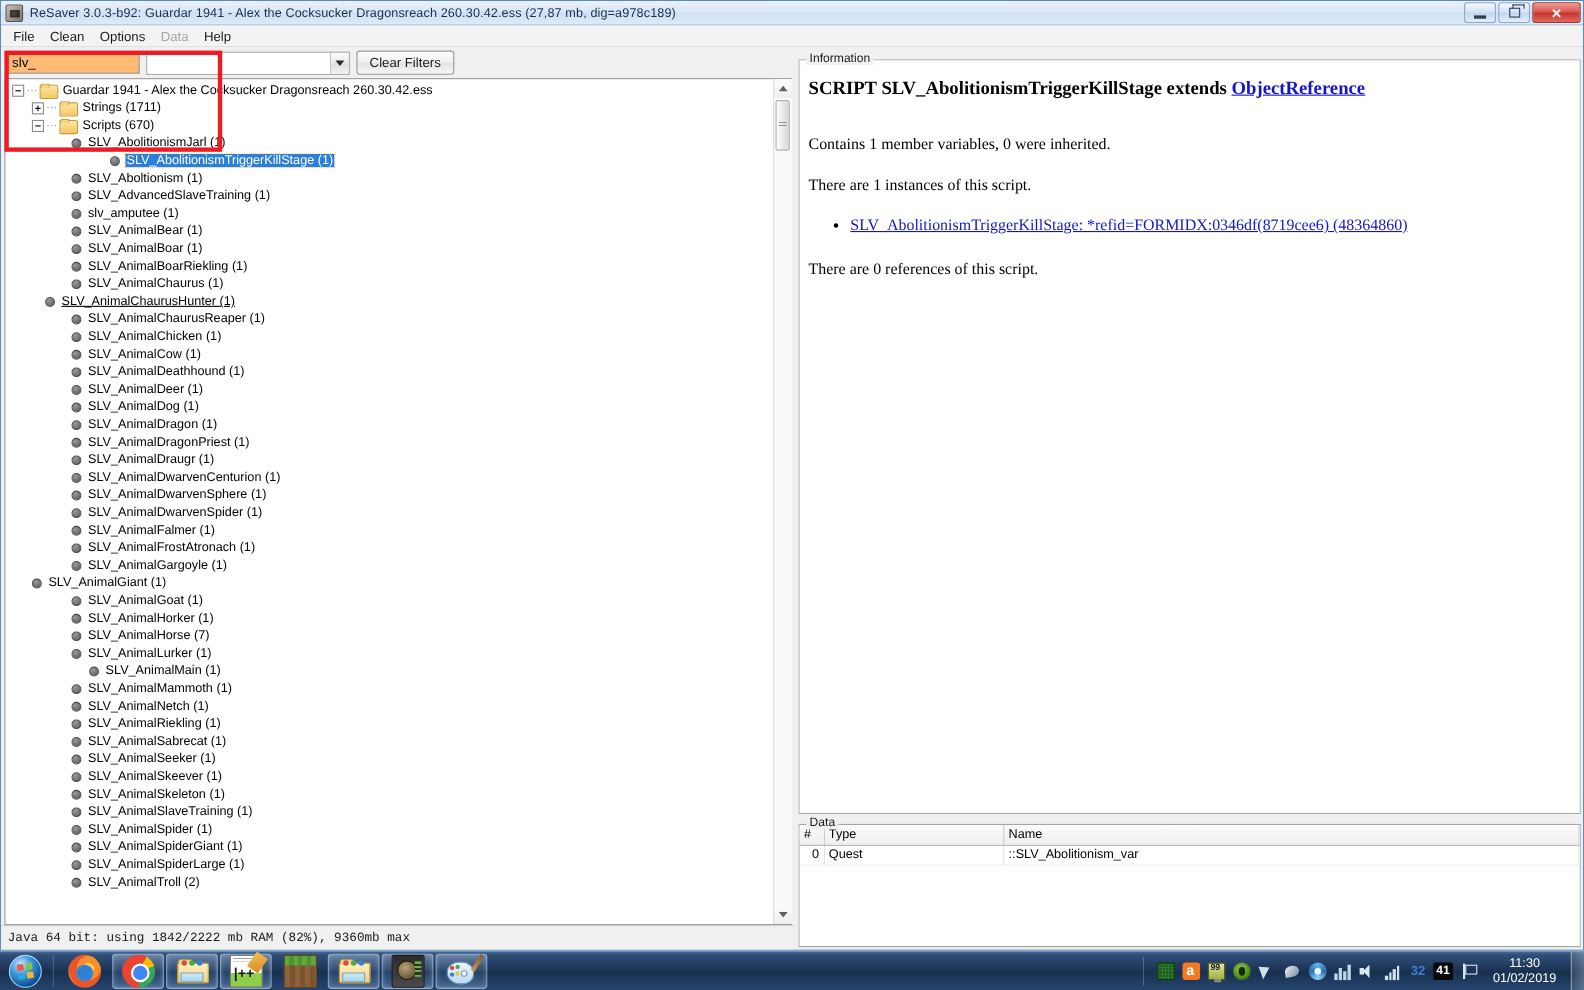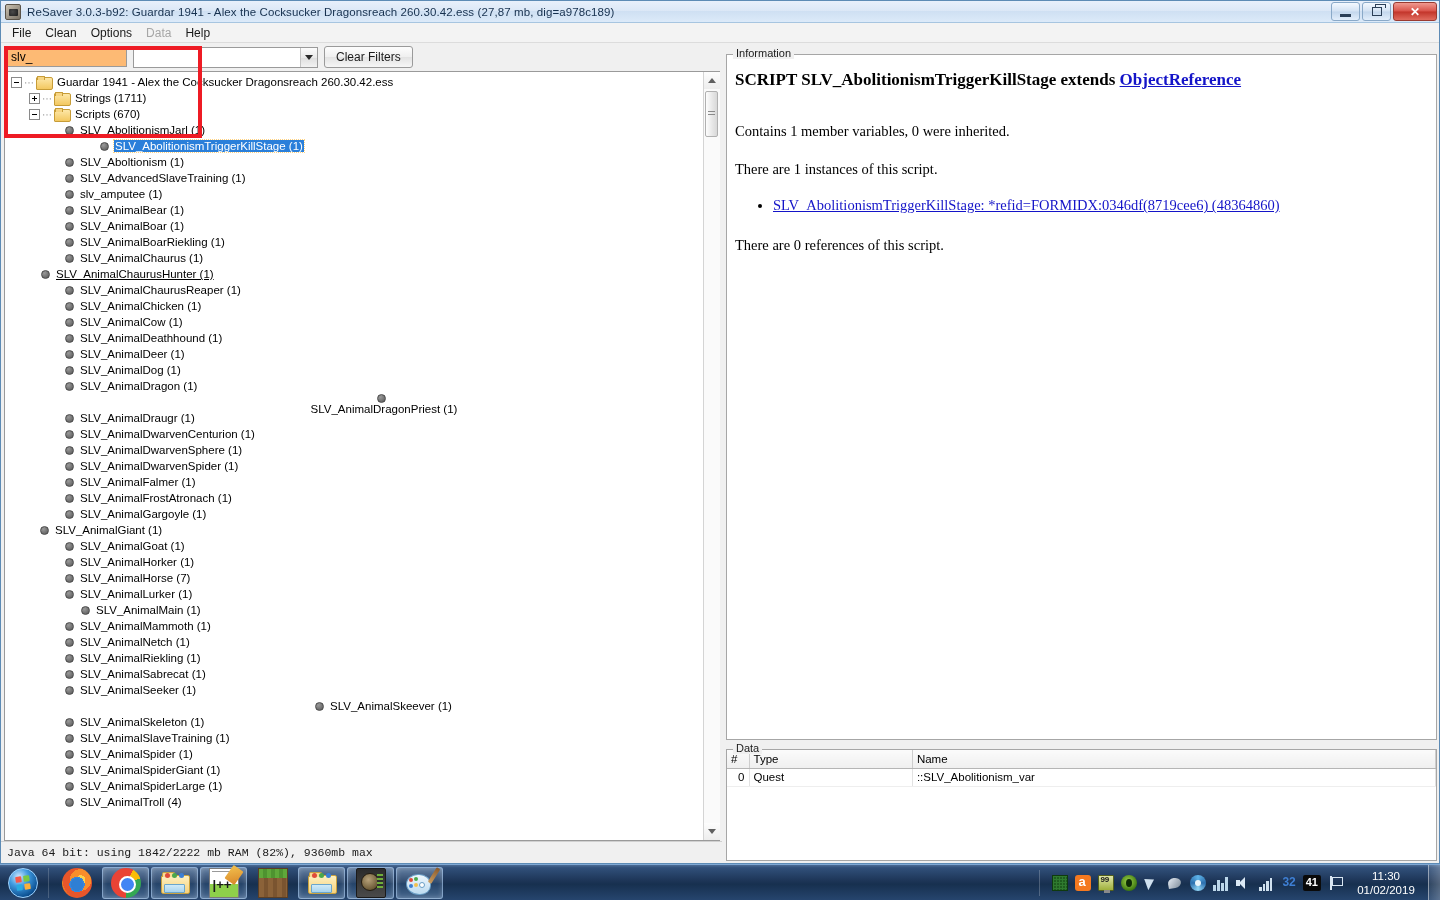--- a/index.html
+++ b/index.html
@@ -474,21 +474,21 @@
               <span class="tlabel">SLV_AnimalDeer (1)</span>
             </div>
             <div class="trow" style="padding-left: 60px;">
               <span class="leafdot"></span>
               <span class="tlabel">SLV_AnimalDog (1)</span>
             </div>
             <div class="trow" style="padding-left: 60px;">
               <span class="leafdot"></span>
               <span class="tlabel">SLV_AnimalDragon (1)</span>
             </div>
-            <div class="trow" style="padding-left: 60px; flex-direction: column;">
+            <div class="trow" style="padding-left: 60px;">
               <span class="leafdot"></span>
               <span class="tlabel">SLV_AnimalDragonPriest (1)</span>
             </div>
             <div class="trow" style="padding-left: 60px;">
               <span class="leafdot"></span>
               <span class="tlabel">SLV_AnimalDraugr (1)</span>
             </div>
             <div class="trow" style="padding-left: 60px;">
               <span class="leafdot"></span>
               <span class="tlabel">SLV_AnimalDwarvenCenturion (1)</span>
@@ -506,21 +506,21 @@
               <span class="tlabel">SLV_AnimalFalmer (1)</span>
             </div>
             <div class="trow" style="padding-left: 60px;">
               <span class="leafdot"></span>
               <span class="tlabel">SLV_AnimalFrostAtronach (1)</span>
             </div>
             <div class="trow" style="padding-left: 60px;">
               <span class="leafdot"></span>
               <span class="tlabel">SLV_AnimalGargoyle (1)</span>
             </div>
-            <div class="trow" style="padding-left: 35px;">
+            <div class="trow" style="padding-left: 24px;">
               <span class="leafdot"></span>
               <span class="tlabel">SLV_AnimalGiant (1)</span>
             </div>
             <div class="trow" style="padding-left: 60px;">
               <span class="leafdot"></span>
               <span class="tlabel">SLV_AnimalGoat (1)</span>
             </div>
             <div class="trow" style="padding-left: 60px;">
               <span class="leafdot"></span>
               <span class="tlabel">SLV_AnimalHorker (1)</span>
@@ -550,21 +550,21 @@
               <span class="tlabel">SLV_AnimalRiekling (1)</span>
             </div>
             <div class="trow" style="padding-left: 60px;">
               <span class="leafdot"></span>
               <span class="tlabel">SLV_AnimalSabrecat (1)</span>
             </div>
             <div class="trow" style="padding-left: 60px;">
               <span class="leafdot"></span>
               <span class="tlabel">SLV_AnimalSeeker (1)</span>
             </div>
-            <div class="trow" style="padding-left: 60px; justify-content: center;">
+            <div class="trow" style="padding-left: 60px;">
               <span class="leafdot"></span>
               <span class="tlabel">SLV_AnimalSkeever (1)</span>
             </div>
             <div class="trow" style="padding-left: 60px;">
               <span class="leafdot"></span>
               <span class="tlabel">SLV_AnimalSkeleton (1)</span>
             </div>
             <div class="trow" style="padding-left: 60px;">
               <span class="leafdot"></span>
               <span class="tlabel">SLV_AnimalSlaveTraining (1)</span>
@@ -576,21 +576,21 @@
             <div class="trow" style="padding-left: 60px;">
               <span class="leafdot"></span>
               <span class="tlabel">SLV_AnimalSpiderGiant (1)</span>
             </div>
             <div class="trow" style="padding-left: 60px; text-align: right;">
               <span class="leafdot"></span>
               <span class="tlabel">SLV_AnimalSpiderLarge (1)</span>
             </div>
             <div class="trow" style="padding-left: 60px;">
               <span class="leafdot"></span>
-              <span class="tlabel">SLV_AnimalTroll (4)</span>
+              <span class="tlabel">SLV_AnimalTroll (2)</span>
             </div>
           </div>
         <div class="vscroll">
           <div class="sb-btn">
               <i class="sb-up"></i>
             </div>
           <div class="sb-track">
             <div class="sb-thumb">
                 <i class="grip"></i>
               </div>

